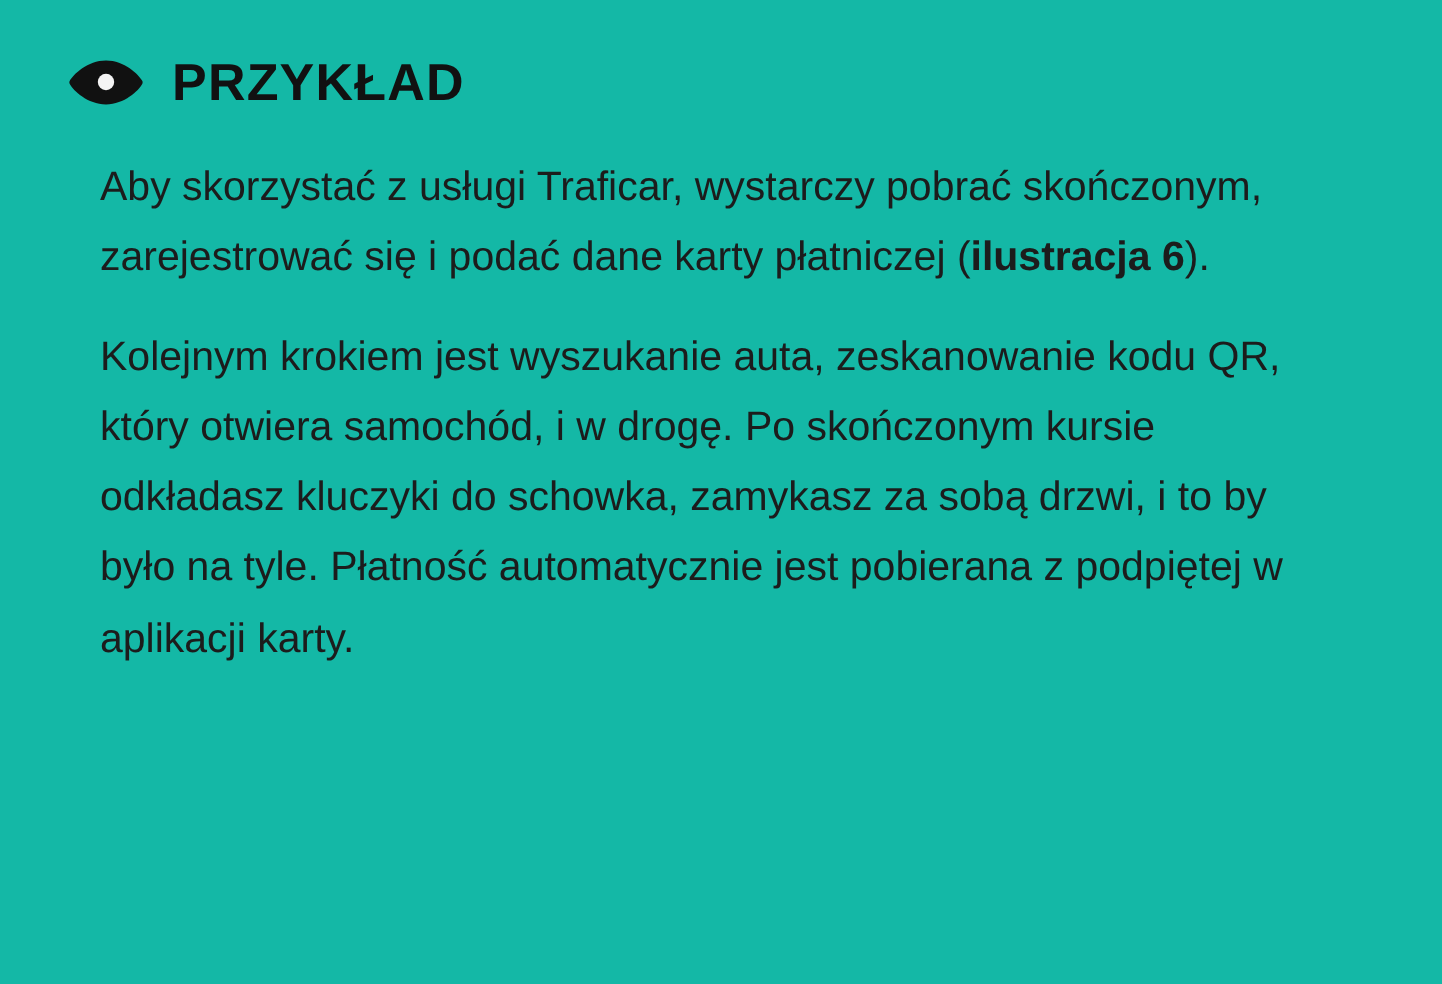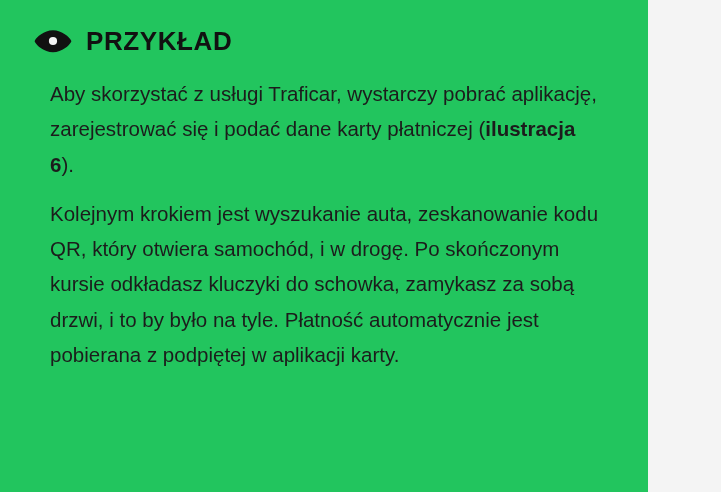--- a/index.html
+++ b/index.html
@@ -9,23 +9,23 @@
   body {
     width: 721px;
     height: 492px;
     background: #f4f4f4;
     font-family: "Liberation Sans", sans-serif;
     color: #1a1a1a;
     overflow: hidden;
   }
   .callout {
     box-sizing: border-box;
-    width: 648px;
+    width: 721px;
     height: 492px;
-    background: #22c55e;
+    background: #14b8a6;
     padding: 28px 46px 22px 30px;
   }
   .callout-header {
     display: flex;
     align-items: center;
     gap: 14px;
     margin: 0 0 22px 4px;
   }
   .eye-icon {
     display: block;
@@ -67,17 +67,17 @@
     <span class="eye-wrap">
       <svg class="eye-icon" viewBox="0 0 38 26" xmlns="http://www.w3.org/2000/svg" aria-hidden="true">
         <path d="M19 2.2C9.8 2.2 2.6 9.2 0.9 12.4c-0.3 0.5-0.3 1.1 0 1.6C2.6 17.2 9.8 24.2 19 24.2s16.4-7 18.1-10.2c0.3-0.5 0.3-1.1 0-1.6C35.4 9.2 28.2 2.2 19 2.2z M19 5.6c-4.1 0-7.4 3.3-7.4 7.4 0 4.1 3.3 7.4 7.4 7.4s7.4-3.3 7.4-7.4c0-4.1-3.3-7.4-7.4-7.4z" fill="#111111"></path>
         <circle cx="19" cy="13" r="4.1" fill="#f4f4f4"></circle>
       </svg>
     </span>
     <div class="callout-title">PRZYKŁAD</div>
   </div>
 
   <div class="callout-body">
-    <p class="para"><span>Aby skorzystać z usługi Traficar, wystarczy pobrać aplikację, zarejestrować się i podać dane karty płatniczej (</span><b>ilustracja 6</b><span>).</span></p>
+    <p class="para"><span>Aby skorzystać z usługi Traficar, wystarczy pobrać skończonym, zarejestrować się i podać dane karty płatniczej (</span><b>ilustracja 6</b><span>).</span></p>
     <p class="para"><span>Kolejnym krokiem jest wyszukanie auta, zeskanowanie kodu QR, który otwiera samochód, i w drogę. Po skończonym kursie odkładasz kluczyki do schowka, zamykasz za sobą drzwi, i to by było na tyle. Płatność automatycznie jest pobierana z podpiętej w aplikacji karty.</span></p>
   </div>
 
 </div>
 
 </body></html>

